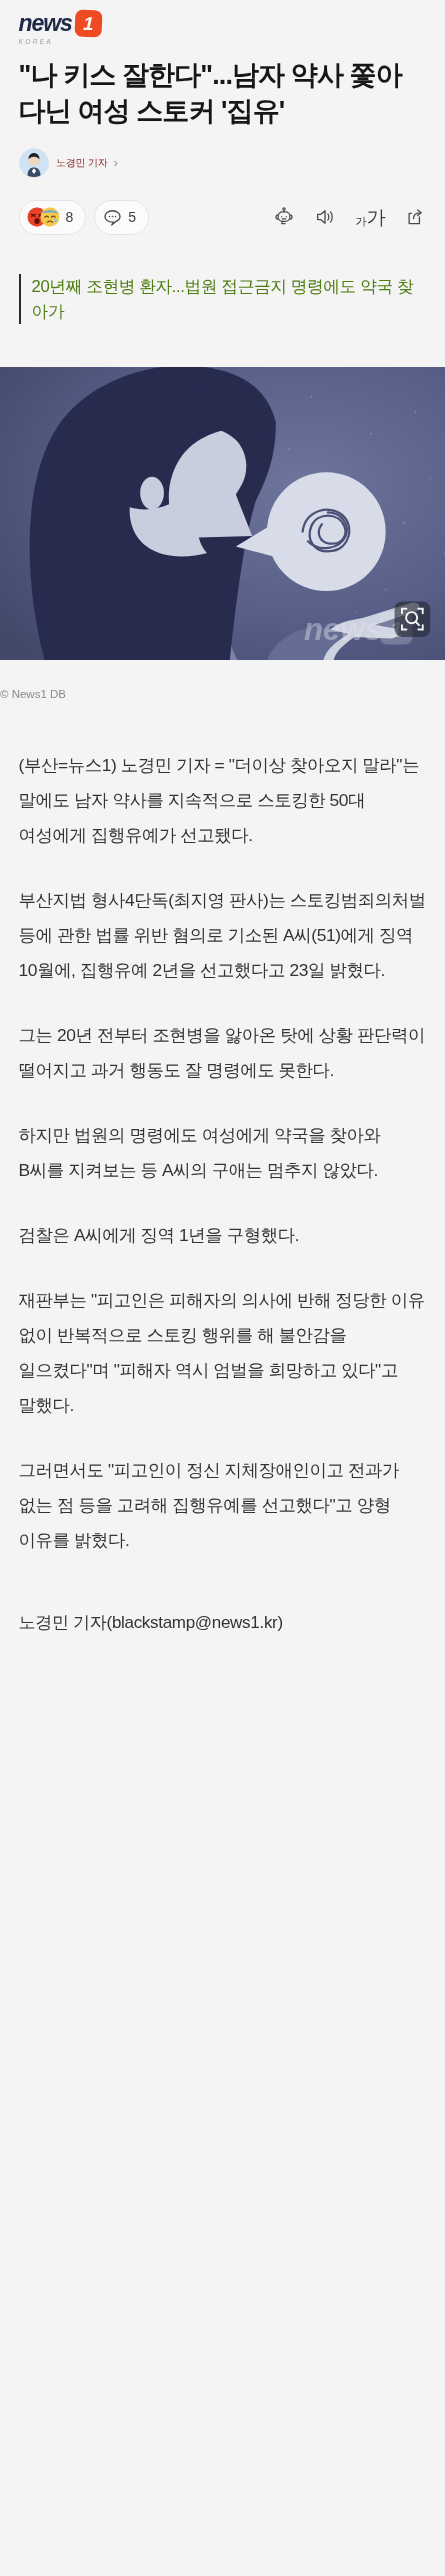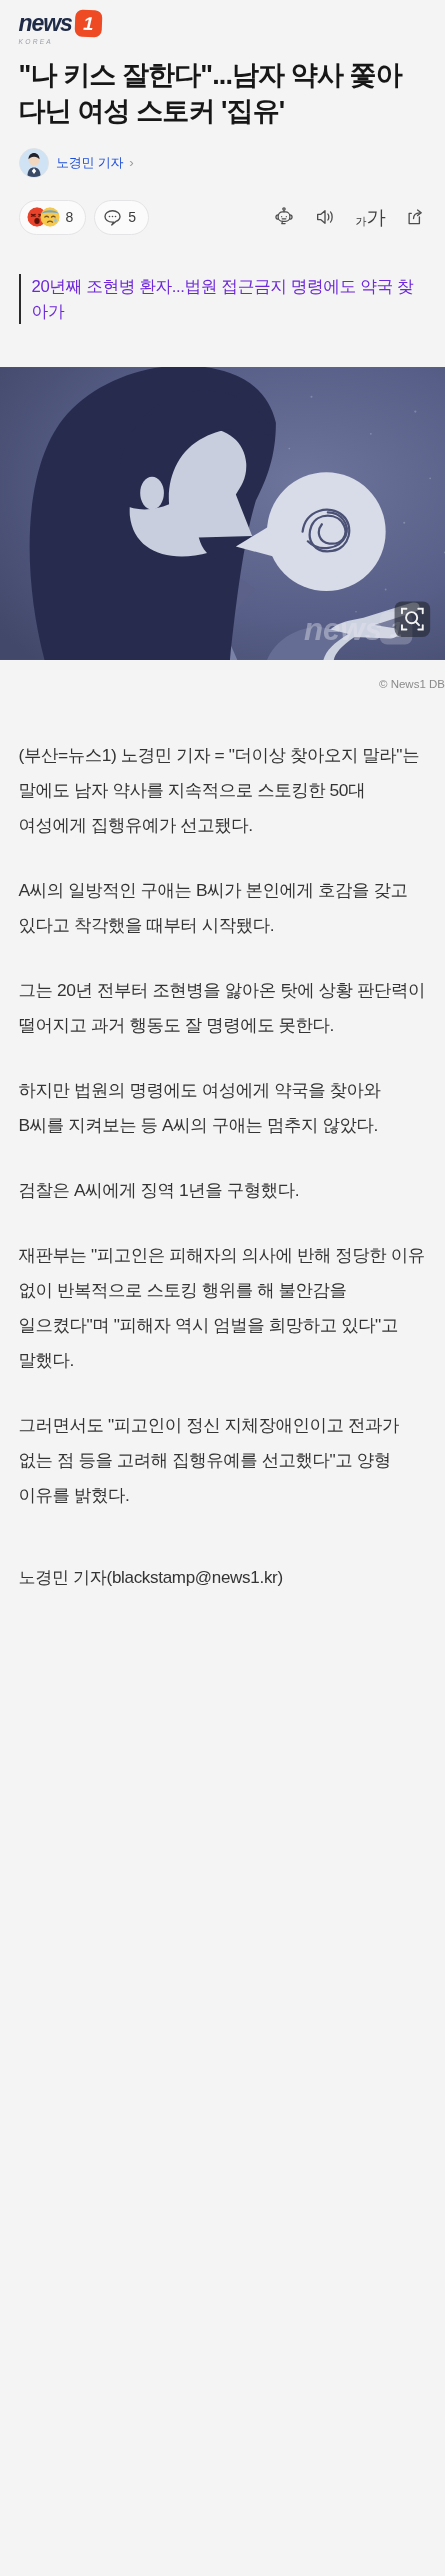--- a/index.html
+++ b/index.html
@@ -16,43 +16,43 @@
   .logo-badge{width:27px;height:27px;background:#ee4b25;border-radius:7.4px;display:flex;align-items:center;justify-content:center;
     color:#fff;font-weight:800;font-style:italic;font-size:18.6px;transform:rotate(2deg);}
   .logo-sub{font-size:6.7px;letter-spacing:2.2px;color:#9aa0a8;font-style:italic;margin-top:0.7px;}
   
   h1.title{margin:13.4px 0 0;font-size:27px;line-height:1.31;font-weight:700;color:#171717;letter-spacing:-0.9px;}
   .meta{margin-top:12.6px;font-size:11px;color:#767676;letter-spacing:-0.1px;}
   .meta .sep{margin:0 4.5px;color:#a9a9a9;}
   
   .reporter{margin-top:18.6px;display:flex;align-items:center;gap:7.4px;cursor:pointer;}
   .avatar{width:28px;height:28px;border-radius:50%;overflow:hidden;background:#cfe0f2;flex:0 0 auto;border:0.7px solid #e3e3e3;}
-  .reporter-name{font-size:13px;color:#1d4ed8;letter-spacing:-0.2px;}
+  .reporter-name{font-size:10px;color:#7f1d1d;letter-spacing:-0.2px;}
   .reporter-chevron{color:#9b9b9b;font-size:13.4px;margin-left:-1.5px;}
   
   .actions{margin-top:22px;display:flex;align-items:center;}
   .pill{display:flex;align-items:center;gap:5.2px;background:#fbfbfc;border:0.7px solid #e4e4e6;border-radius:18px;
     height:33px;padding:0 12px 0 7.4px;cursor:pointer;}
   .pill + .pill{margin-left:7.4px;}
   .pill .count{font-size:14px;color:#3c3c3c;}
   .emoji-stack{display:flex;}
   .emoji{width:20px;height:20px;border-radius:50%;}
   .emoji.sad{margin-left:-6.7px;}
   .icon-group{margin-left:auto;display:flex;align-items:center;gap:19.3px;}
   .tool-icon{cursor:pointer;display:flex;align-items:center;}
   .font-size-ctl{cursor:pointer;color:#3f3f3f;display:flex;align-items:flex-end;line-height:1;}
   .font-size-ctl .ga-small{font-size:11px;}
   .font-size-ctl .ga-big{font-size:19.3px;letter-spacing:-0.7px;}
   
   .subheadline{margin:39px 0 0;border-left:2.2px solid #2b2b2b;padding-left:11px;
-    font-size:16.7px;line-height:1.5;color:#6d28d9;letter-spacing:-0.4px;max-width:393px;}
+    font-size:16.7px;line-height:1.5;color:#4d7c0f;letter-spacing:-0.4px;max-width:393px;}
   
   figure.hero{margin:43px -18.6px 0;padding:0;}
   .hero svg{display:block;}
-  figcaption{margin-top:18px;text-align:right;font-size:11.5px;color:#8a8a8a;}
+  figcaption{margin-top:28px;text-align:left;font-size:11.5px;color:#8a8a8a;}
   
   .body-text{margin-top:48px;}
   .body-text p{margin:0 0 30px;font-size:17.4px;line-height:35px;color:#333;letter-spacing:-0.4px;word-break:keep-all;overflow-wrap:break-word;}
   .byline{margin-top:53px;font-size:17px;color:#333;letter-spacing:-0.3px;}
 </style>
 </head>
 <body>
 
 <div class="page">
 
@@ -215,21 +215,21 @@
             <path d="M 28.5 27.5 L 33 32"></path>
           </g>
         </g>
       </svg>
     </div>
     <figcaption>© News1 DB</figcaption>
   </figure>
 
   <div class="body-text">
       <p>(부산=뉴스1) 노경민 기자 = "더이상 찾아오지 말라"는 말에도 남자 약사를 지속적으로 스토킹한 50대 여성에게 집행유예가 선고됐다.</p>
-      <p>A씨의 일방적인 구애는 B씨가 본인에게 호감을 갖고 있다고 착각했을 때부터 시작됐다.</p>
+      <p>부산지법 형사4단독(최지영 판사)는 스토킹범죄의처벌 등에 관한 법률 위반 혐의로 기소된 A씨(51)에게 징역 10월에, 집행유예 2년을 선고했다고 23일 밝혔다.</p>
       <p>그는 20년 전부터 조현병을 앓아온 탓에 상황 판단력이 떨어지고 과거 행동도 잘 명령에도 못한다.</p>
       <p>하지만 법원의 명령에도 여성에게 약국을 찾아와 B씨를 지켜보는 등 A씨의 구애는 멈추지 않았다.</p>
       <p>검찰은 A씨에게 징역 1년을 구형했다.</p>
       <p>재판부는 "피고인은 피해자의 의사에 반해 정당한 이유 없이 반복적으로 스토킹 행위를 해 불안감을 일으켰다"며 "피해자 역시 엄벌을 희망하고 있다"고 말했다.</p>
       <p>그러면서도 "피고인이 정신 지체장애인이고 전과가 없는 점 등을 고려해 집행유예를 선고했다"고 양형 이유를 밝혔다.</p>
     </div>
 
   <div class="byline">노경민 기자(blackstamp@news1.kr)</div>
 
 </div>

